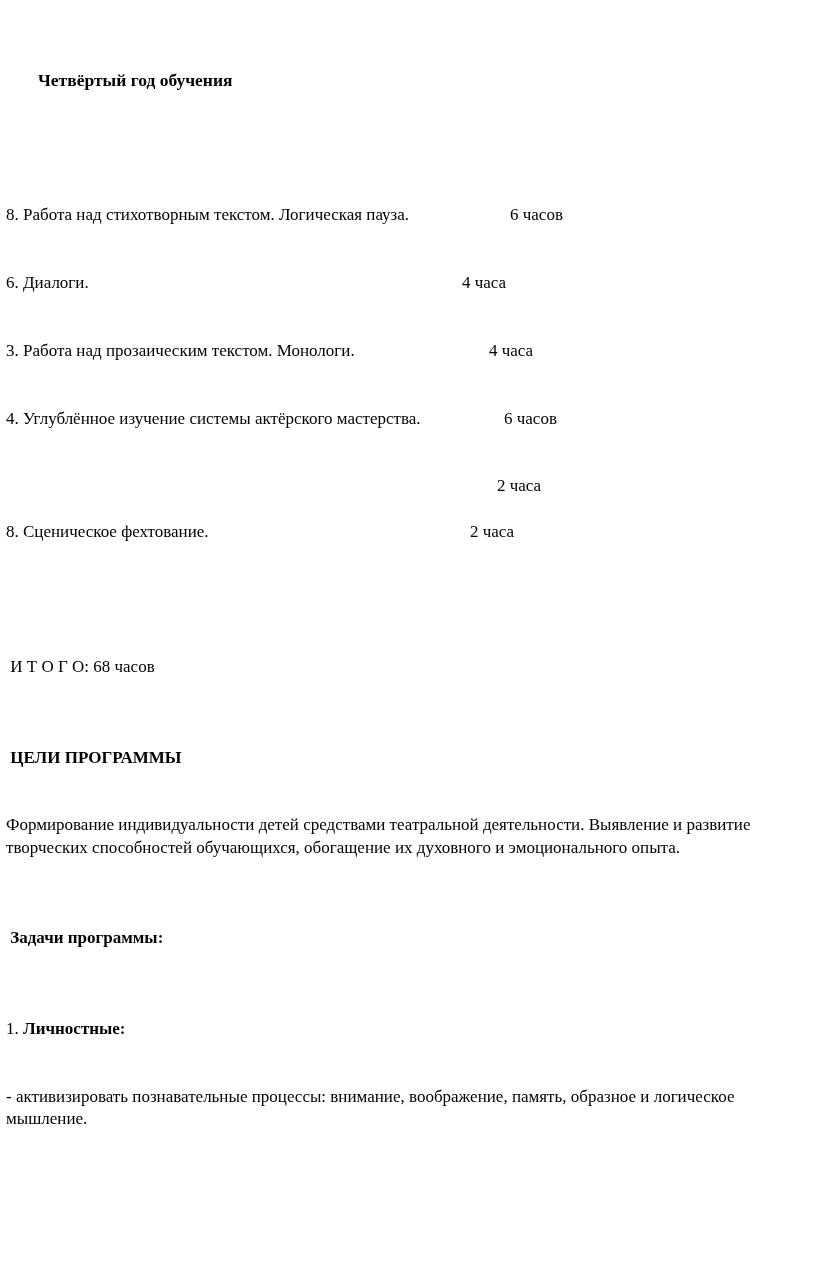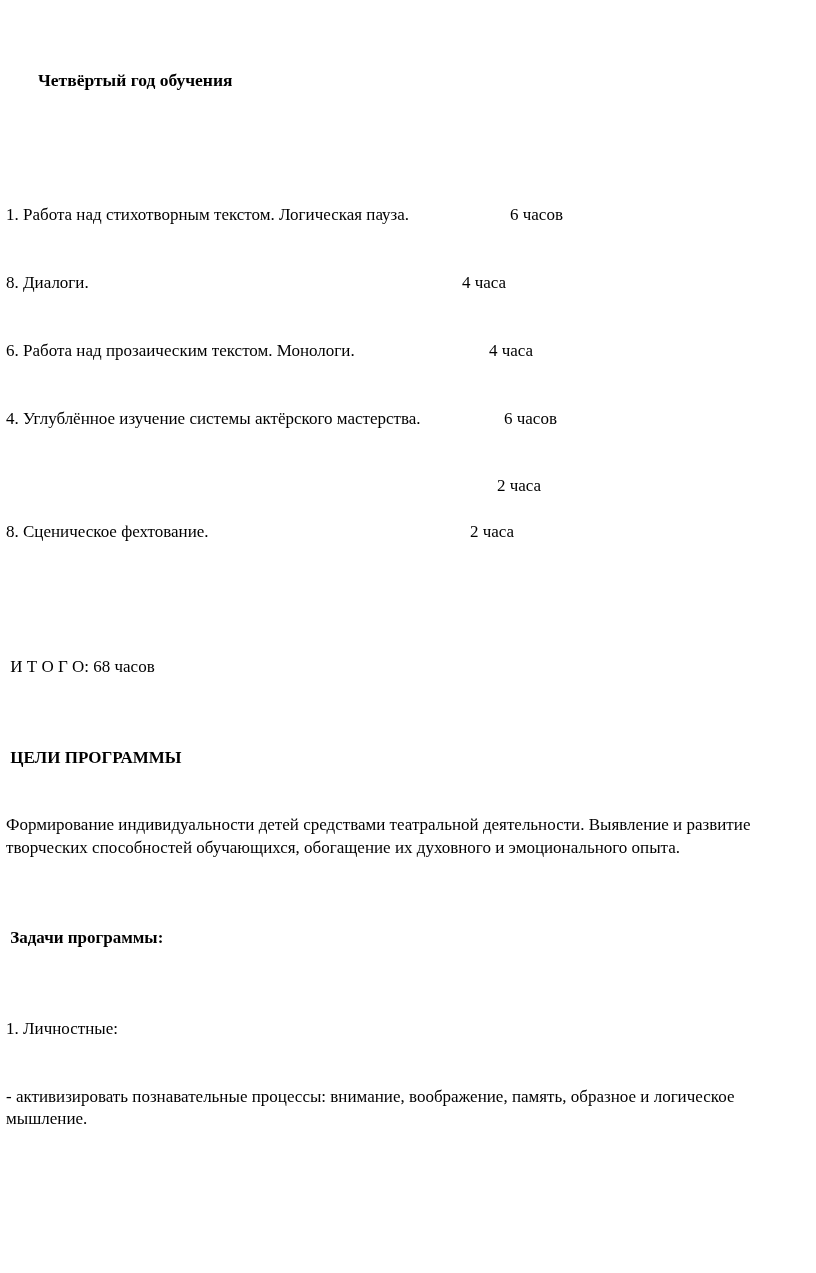--- a/index.html
+++ b/index.html
@@ -12,40 +12,40 @@
     font-family: "Liberation Serif", "DejaVu Serif", serif;
     font-size: 17px;
     line-height: 22.6px;
   }
   .page {
     padding: 1px 8px 0 6px;
     white-space: pre-wrap;
   }
   p { margin: 0; }
   .bold { font-weight: bold; }
-  b { font-weight: normal; }
+  b { font-weight: bold; }
   .title {
     font-weight: bold;
     font-size: 17.5px;
     padding-left: 32px;
   }
   .srow { position: relative; }
   .hours { position: absolute; top: 0; }
 </style>
 </head>
 <body>
 
 <div class="page">
 
   <p class="title">Четвёртый год обучения</p>
 
   <div>
-    <p class="srow"><span>1. Работа над стихотворным текстом. Логическая пауза.</span><span class="hours" style="left:504px">6 часов</span></p>
-    <p class="srow"><span>8. Диалоги.</span><span class="hours" style="left:456px">4 часа</span></p>
-    <p class="srow"><span>6. Работа над прозаическим текстом. Монологи.</span><span class="hours" style="left:483px">4 часа</span></p>
+    <p class="srow"><span>8. Работа над стихотворным текстом. Логическая пауза.</span><span class="hours" style="left:504px">6 часов</span></p>
+    <p class="srow"><span>6. Диалоги.</span><span class="hours" style="left:456px">4 часа</span></p>
+    <p class="srow"><span>3. Работа над прозаическим текстом. Монологи.</span><span class="hours" style="left:483px">4 часа</span></p>
     <p class="srow"><span>4. Углублённое изучение системы актёрского мастерства.</span><span class="hours" style="left:498px">6 часов</span></p>
     <p class="srow"><span class="hours" style="left:491px">2 часа</span></p>
     <p class="srow"><span>8. Сценическое фехтование.</span><span class="hours" style="left:464px">2 часа</span></p>
   </div>
 
   <p> И Т О Г О: 68 часов</p>
 
   <p class="bold"> ЦЕЛИ ПРОГРАММЫ</p>
   <p>Формирование индивидуальности детей средствами театральной деятельности. Выявление и развитие творческих способностей обучающихся, обогащение их духовного и эмоционального опыта.</p>
 

